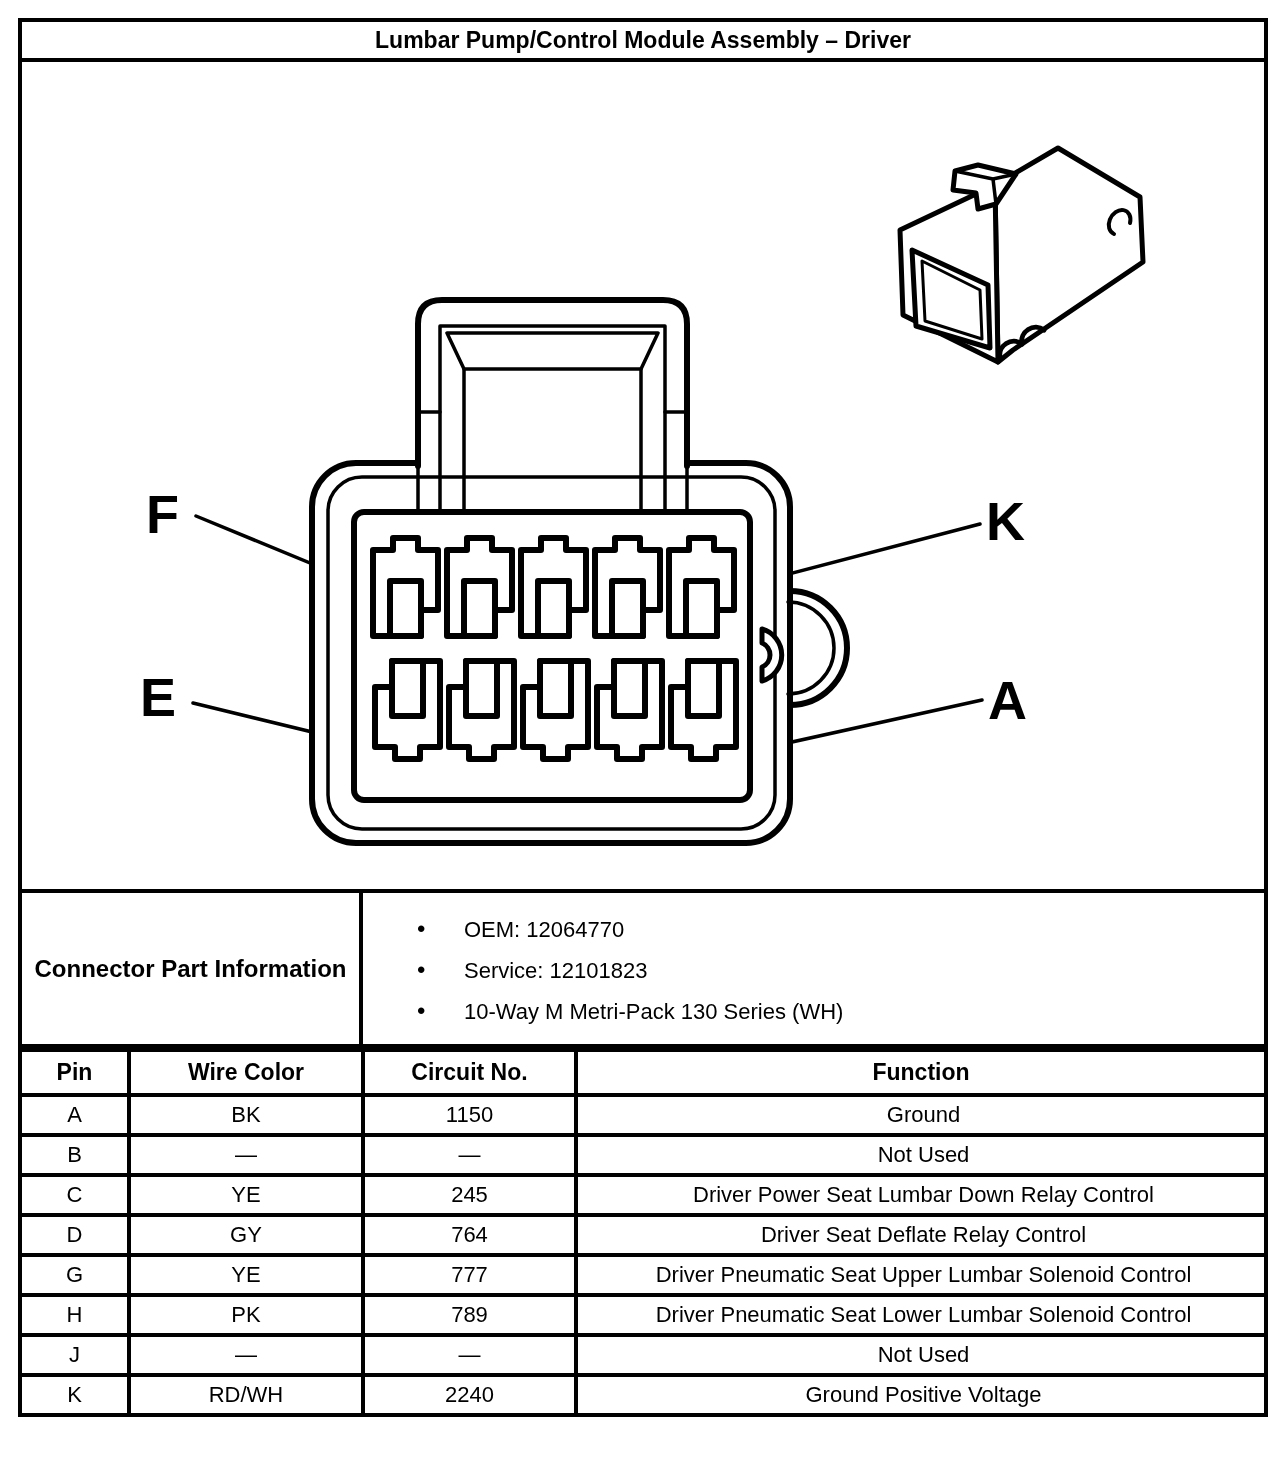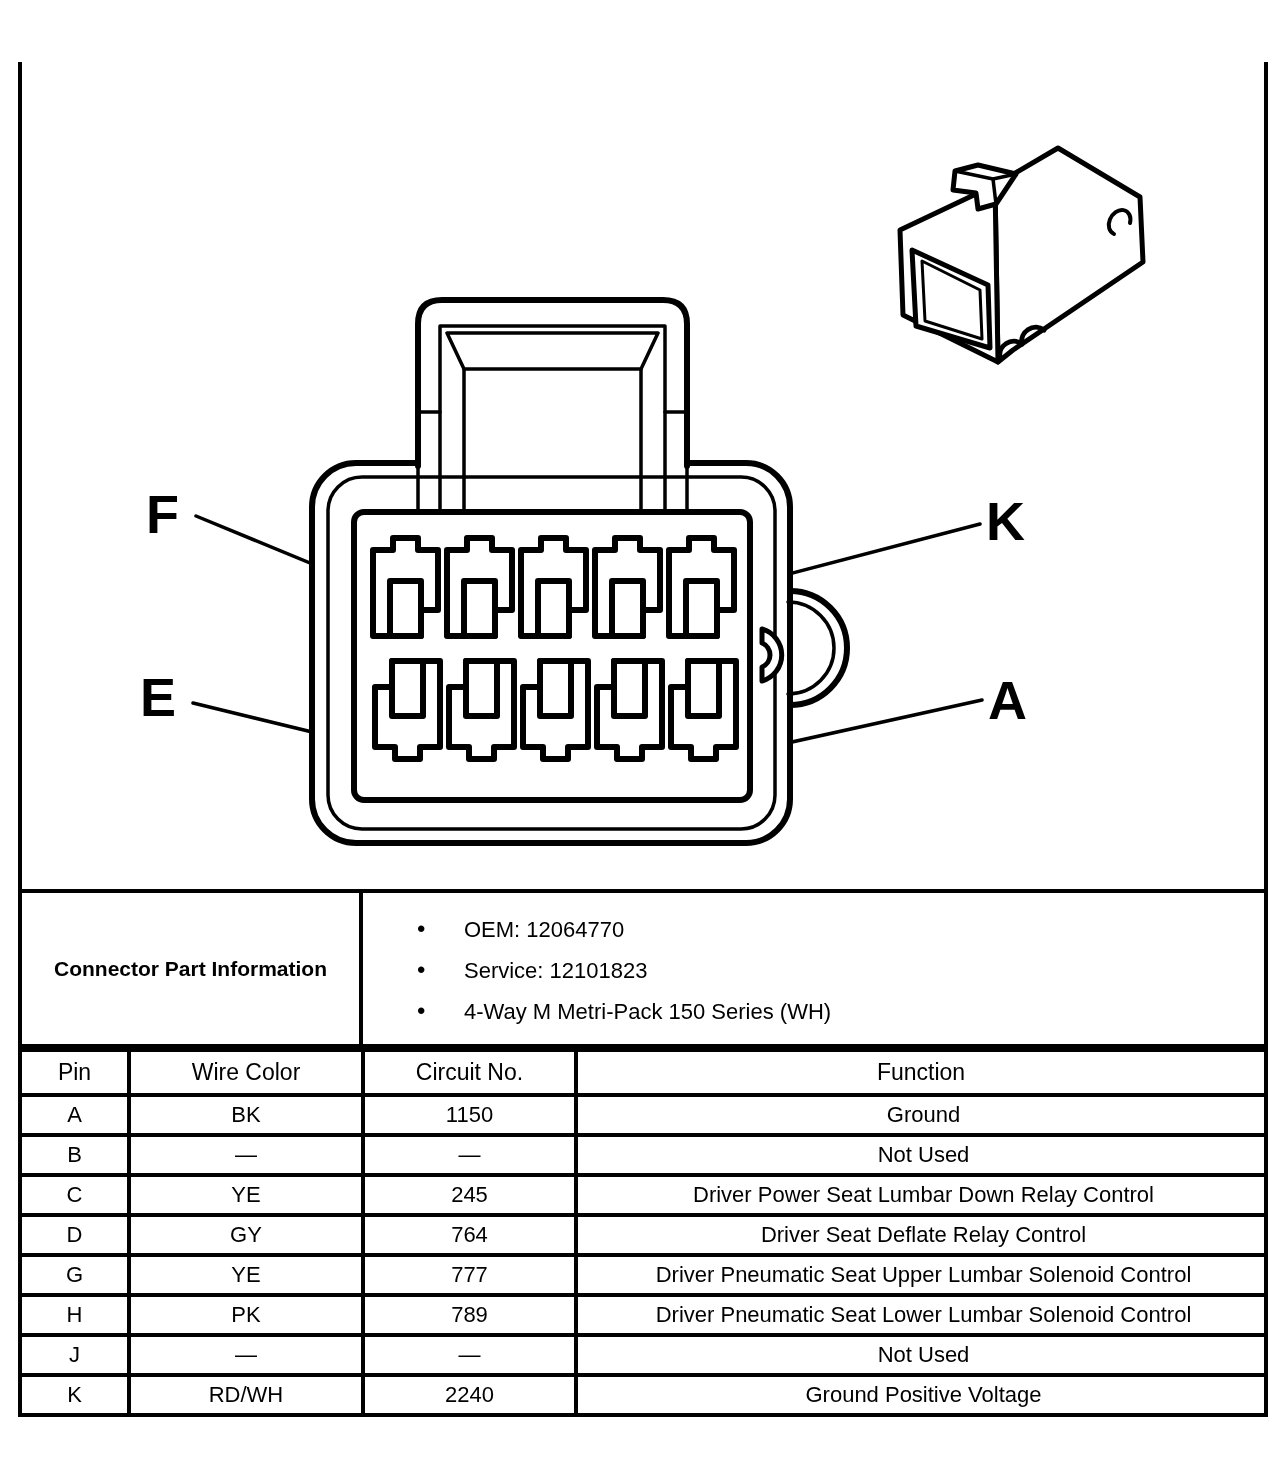--- a/index.html
+++ b/index.html
@@ -12,41 +12,42 @@
     left:18px;top:18px;width:1250px;height:44px;
     display:flex;align-items:center;justify-content:center;
     font-weight:bold;font-size:23px;
   }
   .diagram-row{left:18px;top:62px;width:1250px;height:831px;border-top:none;}
   .diagram-row svg{position:absolute;left:0;top:0;width:1242px;height:823px;}
   .info-row{left:18px;top:893px;width:1250px;height:155px;border-top:none;display:flex;}
   .info-label{
     width:341px;flex:0 0 341px;border-right:4px solid #000;
     display:flex;align-items:center;justify-content:center;text-align:center;
-    font-weight:bold;font-size:21px;padding:0 6px;box-sizing:border-box;
+    font-weight:bold;font-size:24px;padding:0 6px;box-sizing:border-box;
   }
   .info-bullets{flex:1;list-style:none;margin:0;padding:16px 10px 0 54px;}
   .info-bullets li{display:flex;align-items:baseline;line-height:40px;font-size:22px;}
   .info-bullets .bullet{display:inline-block;width:47px;font-size:24px;}
   table.pin-table{
     position:absolute;left:18px;top:1048px;width:1250px;
     border-collapse:collapse;table-layout:fixed;font-size:22px;background:#fff;
   }
   table.pin-table th,table.pin-table td{
     border:4px solid #000;text-align:center;padding:0;height:36px;overflow:hidden;white-space:nowrap;
   }
-  table.pin-table th{font-weight:normal;font-size:23px;height:41px;}
+  table.pin-table th{font-weight:bold;font-size:23px;height:41px;}
   table.pin-table td.func{text-align:center;padding-left:5px;}
   svg .lbl{font-family:"Liberation Sans",sans-serif;font-weight:bold;font-size:54px;fill:#000;}
 </style>
 </head>
 <body>
 
 <div class="sheet">
 
+  <div class="box title-row">Lumbar Pump/Control Module Assembly – Driver</div>
 
   <div class="box diagram-row">
     <svg viewBox="22 62 1242 823" preserveAspectRatio="none">
       <defs>
         <g id="term-top">
           <path d="M0,98 L0,12 L20,12 L20,0 L45,0 L45,12 L65,12 L65,72 L48,72 L48,98 Z" fill="#ffffff" stroke="#000" stroke-width="6" stroke-linejoin="round"></path>
           <path d="M17,43 L48,43 L48,98 L17,98 Z" fill="#ffffff" stroke="#000" stroke-width="6" stroke-linejoin="round"></path>
         </g>
       </defs>
 
@@ -117,21 +118,21 @@
       <li>
         <span class="bullet">•</span>
         <span>OEM: 12064770</span>
       </li>
       <li>
         <span class="bullet">•</span>
         <span>Service: 12101823</span>
       </li>
       <li>
         <span class="bullet">•</span>
-        <span>4-Way M Metri-Pack 150 Series (WH)</span>
+        <span>10-Way M Metri-Pack 130 Series (WH)</span>
       </li>
     </ul>
   </div>
 
   <table class="pin-table">
     <colgroup>
         <col style="width:109px">
         <col style="width:234px">
         <col style="width:213px">
         <col>

